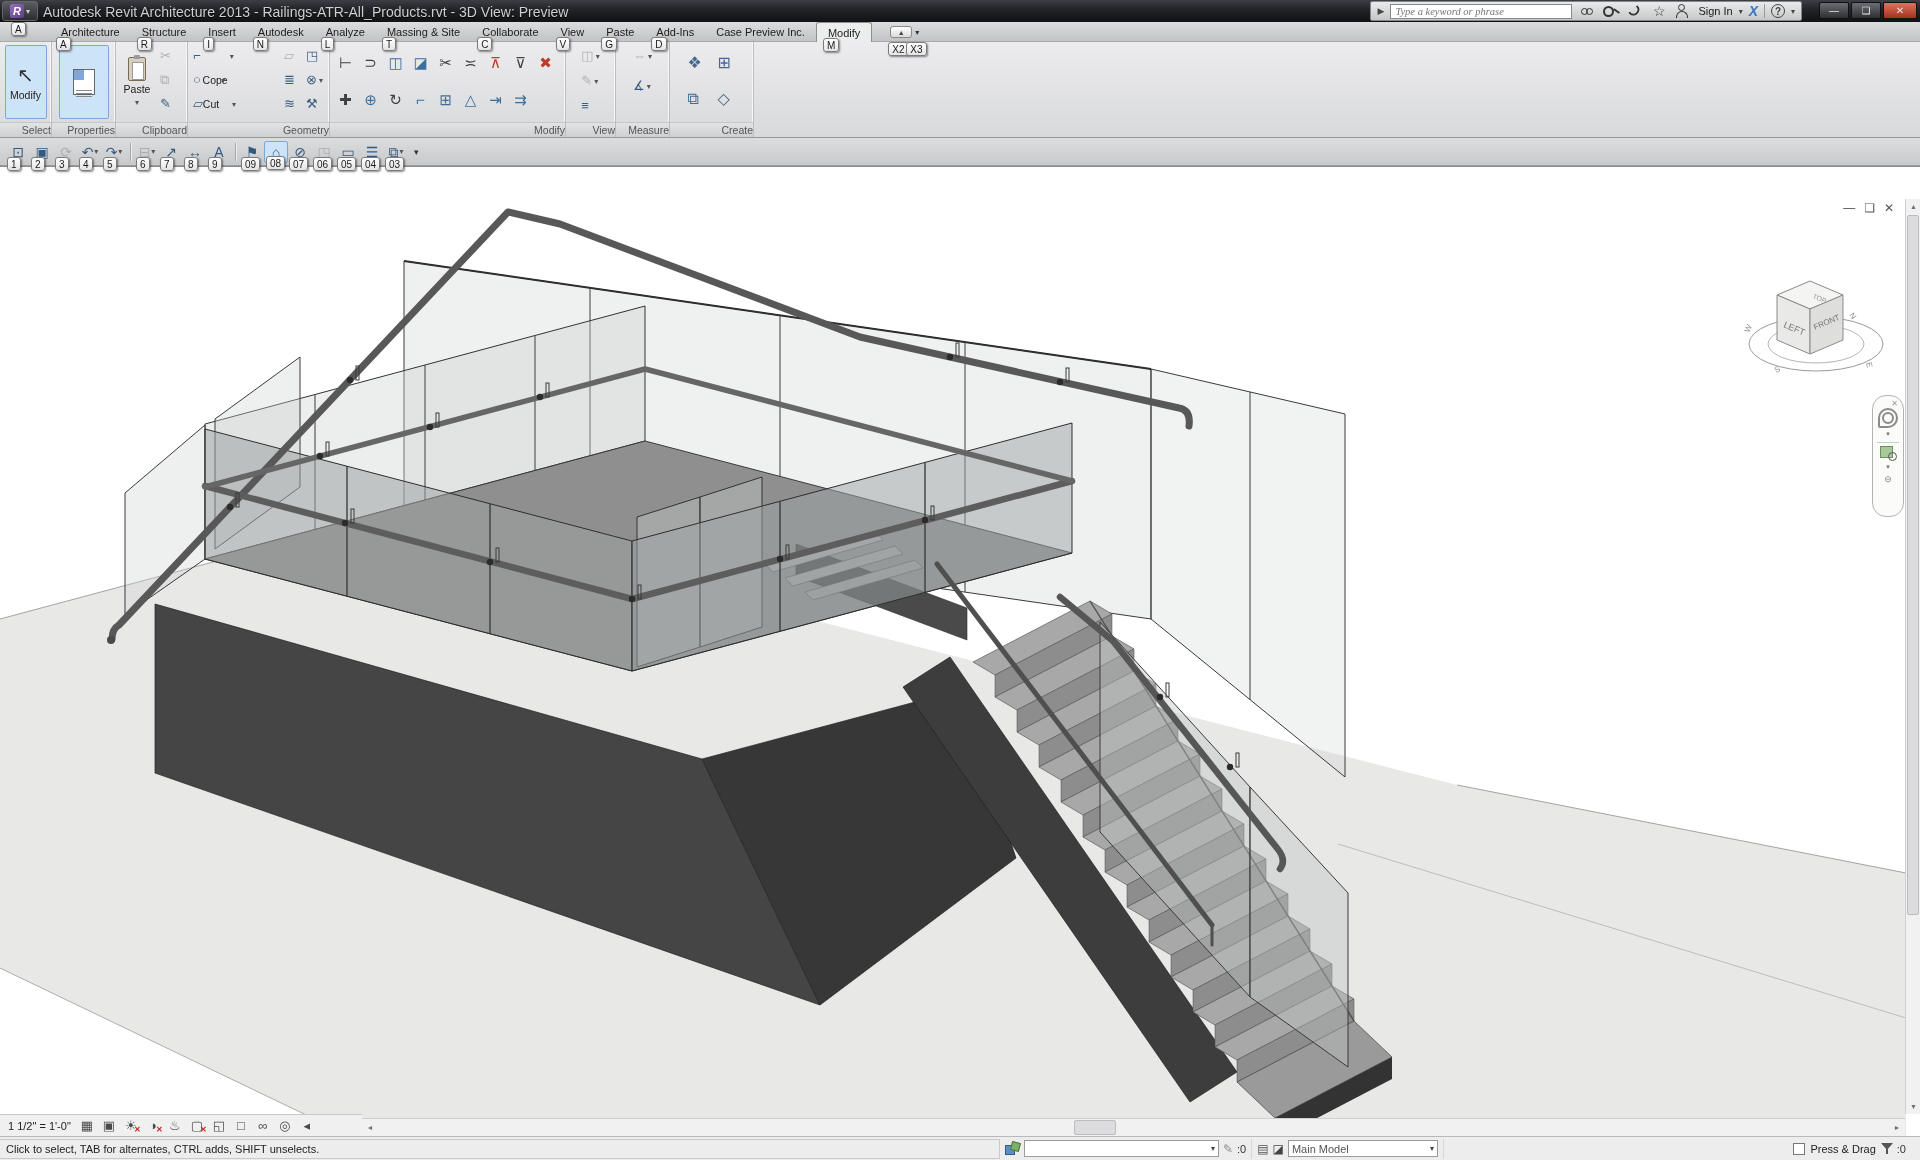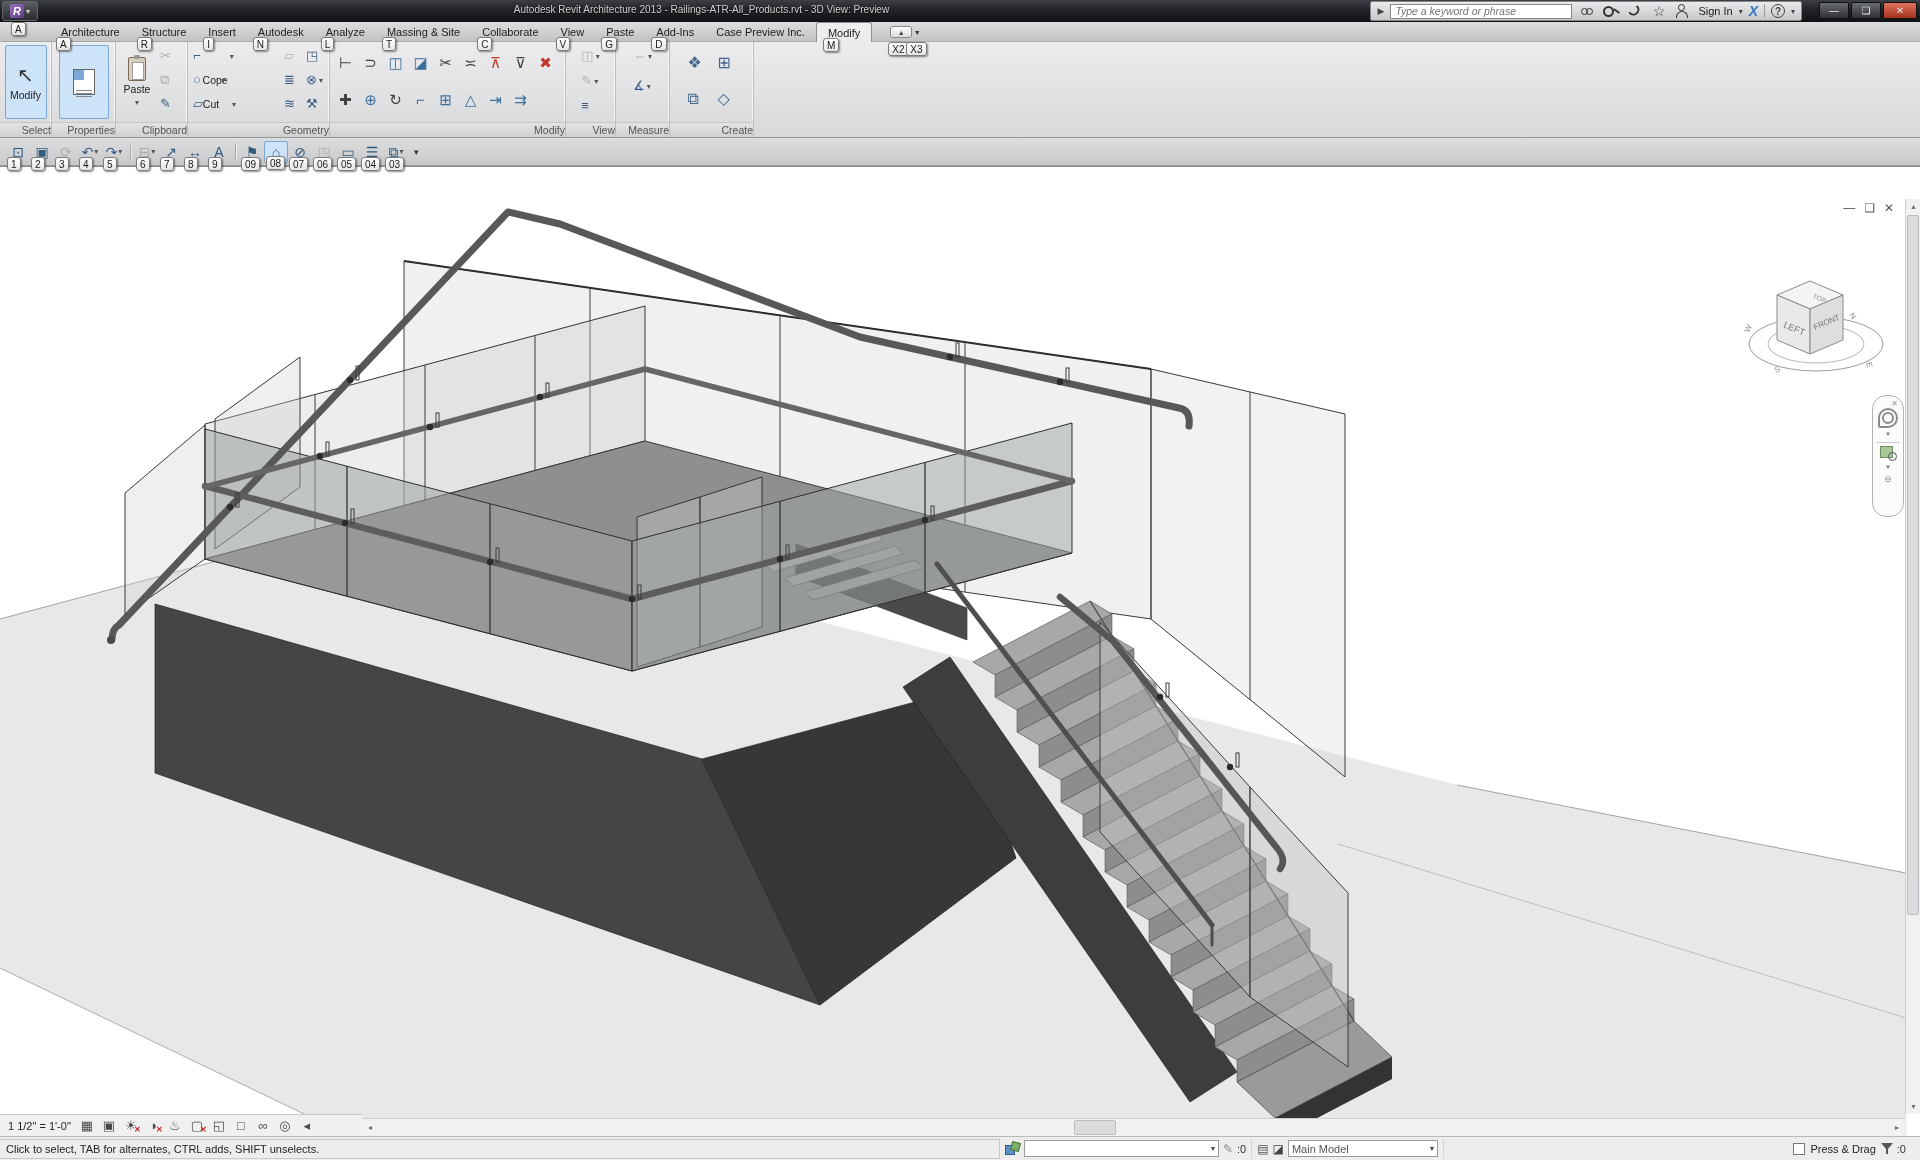--- a/index.html
+++ b/index.html
@@ -9,27 +9,27 @@
 
   
   #titlebar { position:absolute; left:0; top:0; width:1920px; height:22px;
     background:linear-gradient(#3c3f45 0%, #23252a 40%, #101114 100%); }
   #appbtn { position:absolute; left:2px; top:1px; width:36px; height:20px;
     background:linear-gradient(#5a5d63,#2a2c30); border:1px solid #666; border-radius:3px;
     display:flex; align-items:center; justify-content:center; gap:2px; }
   #appbtn .rlogo { width:14px; height:14px; border-radius:2px; color:#fff; font-weight:bold; font-style:italic;
     background:linear-gradient(135deg,#9b6fc0,#5b3d86); font-size:11px; line-height:14px; text-align:center; }
   #appbtn .dd { color:#ccc; font-size:8px; }
-  #title-text { position:absolute; left:0; right:560px; top:4px; text-align:center; color:#cfcfcf; font-size:10px;
+  #title-text { position:absolute; left:0; right:560px; top:4px; color:#cfcfcf; font-size:14px;
     text-shadow:0 1px 1px #000; white-space:nowrap;margin-left:43px; }
   #infocenter { position:absolute; right:118px; top:1px; height:20px; display:flex; align-items:center; gap:6px;
     background:linear-gradient(#e9eaeb,#c7c8ca); border:1px solid #86878a; border-radius:2px; padding:0 6px; }
   #infocenter .expander { color:#444; font-size:9px; }
   #search-box { width:182px; height:15px; border:1px solid #8a8a8a; background:#fff; font-size:10.5px;
-    font-style:italic; color:#888; padding:0 4px; }
+    font-style:italic; color:#888; padding:0 4px;font-family:Liberation Serif, serif; }
   .ic { display:inline-flex; align-items:center; justify-content:center; height:18px; min-width:18px; }
   .binoc i { display:inline-block; width:7px; height:7px; border:1.5px solid #333; border-radius:50%; }
   .binoc i + i { margin-left:-2px; }
   .keyic { position:relative; width:16px; }
   .keyic::before { content:""; width:7px; height:7px; border:2px solid #333; border-radius:50%; }
   .keyic::after { content:""; width:7px; height:2px; background:#333; margin-left:-1px; transform:rotate(35deg); }
   .satic { width:12px; height:7px; border:2px solid #333; border-top:none; border-radius:0 0 10px 10px; transform:rotate(-40deg); }
   .staric { font-size:14px; color:#333; }
   .personic { position:relative; width:14px; }
   .personic::before { content:""; position:absolute; left:4px; top:2px; width:5px; height:5px; border:1.5px solid #333; border-radius:50%; }

